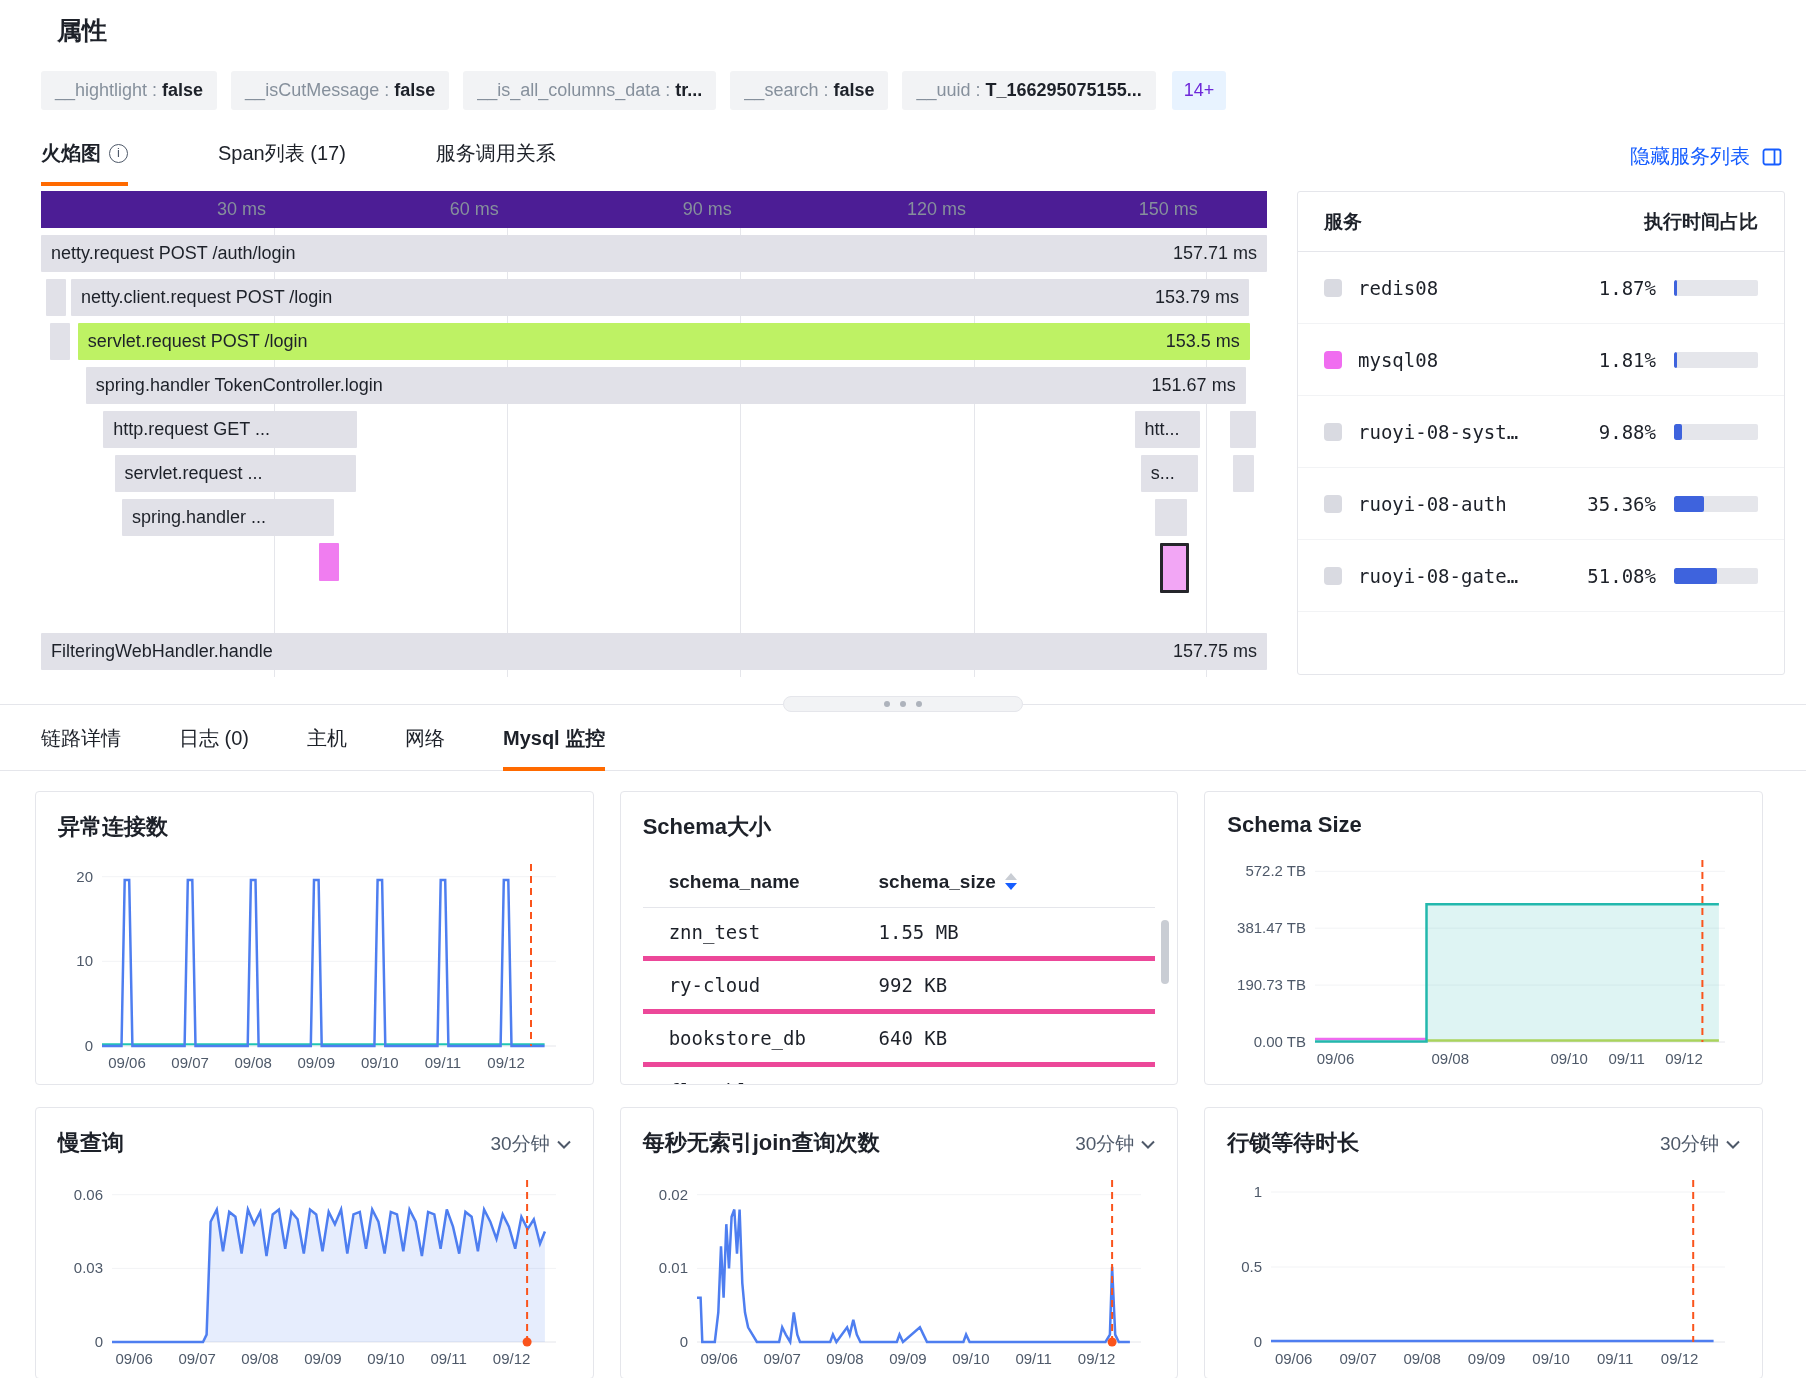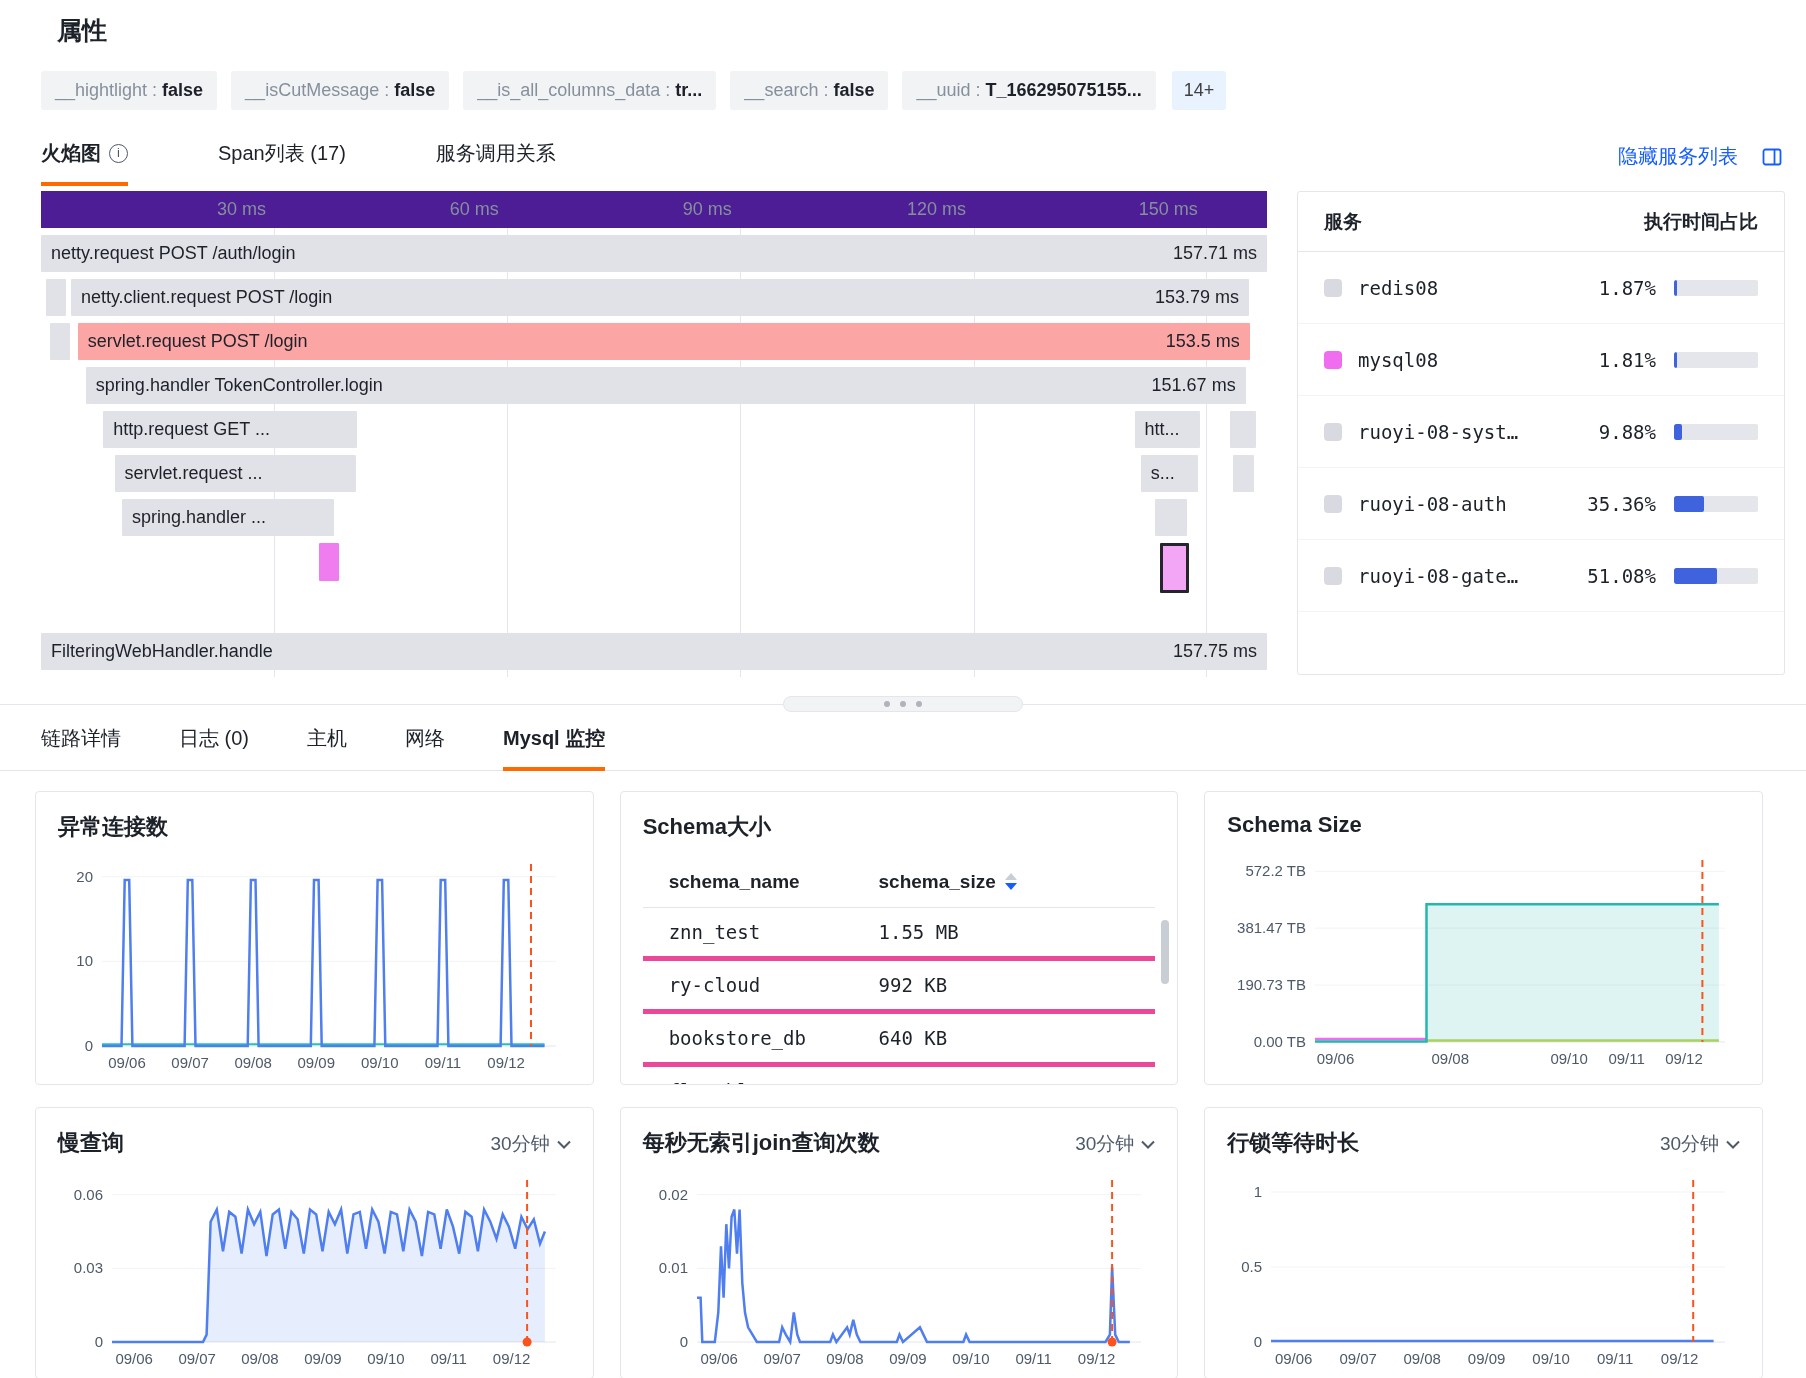--- a/index.html
+++ b/index.html
@@ -4,29 +4,29 @@
 <style>
   *{box-sizing:border-box;margin:0;padding:0;}
   body{background:#fff;font-family:"Liberation Sans","DejaVu Sans",sans-serif;color:#1d2129;}
   .page{width:1806px;height:1378px;overflow:hidden;position:relative;background:#fff;}
   .props{padding:14px 20px 0 41px;}
   .props h1{font-size:25px;font-weight:700;margin:0 16px 24px;}
   .tags-row{display:flex;align-items:center;gap:16px;}
   .tags{display:flex;gap:14px;}
   .tag{background:#f2f3f5;border-radius:3px;padding:9px 14px;font-size:18px;color:#86909c;white-space:nowrap;}
   .tag b{color:#1d2129;}
-  .badge{background:#e8f3ff;color:#404040;border-radius:3px;padding:9px 12px;font-size:18px;cursor:pointer;}
+  .badge{background:#e8f3ff;color:#6d28d9;border-radius:3px;padding:9px 12px;font-size:18px;cursor:pointer;}
   .tabs-row{display:flex;align-items:flex-end;padding:0 24px 0 41px;margin-top:30px;}
   .tabs{display:flex;gap:90px;}
   .tabs-row.detail{margin-top:12px;border-bottom:1px solid #e5e6eb;}
   .tabs-row.detail .tabs{gap:58px;}
   .tab{font-size:20px;padding-bottom:15px;border-bottom:4px solid transparent;display:inline-flex;align-items:center;gap:8px;cursor:pointer;margin-bottom:-1px;white-space:nowrap;}
   .tab.active{font-weight:700;border-bottom-color:#ff6a00;}
   .info-i{width:19px;height:19px;border:1.5px solid #4e5969;border-radius:50%;color:#4e5969;font-size:13px;line-height:16px;text-align:center;font-style:normal;font-weight:400;}
-  .hide-link{margin-left:auto;display:inline-flex;align-items:center;gap:24px;color:#165dff;font-size:20px;padding-bottom:15px;cursor:pointer;text-decoration:none;}
+  .hide-link{margin-left:auto;display:inline-flex;align-items:center;gap:12px;color:#165dff;font-size:20px;padding-bottom:15px;cursor:pointer;text-decoration:none;}
   .flame-wrap{display:flex;padding:6px 20px 0 41px;}
   .flame{width:1226px;position:relative;}
   .ruler{height:37px;background:#4c1d95;position:relative;font-size:18px;color:#86909c;z-index:1;}
   .ruler span{position:absolute;transform:translateX(-100%);line-height:37px;white-space:nowrap;}
   .vgrid{position:absolute;top:37px;bottom:0;width:1px;background:#e5e6eb;z-index:0;}
   .flame-body{position:relative;padding-top:7px;z-index:1;}
   .frow{position:relative;height:37px;margin-bottom:7px;}
   .frow.tall{height:50px;}
   .frow.footer-row{margin-top:40px;}
   .fspan{position:absolute;top:0;height:100%;background:#e1e1e8;display:flex;align-items:center;justify-content:space-between;padding:0 10px;font-size:18px;overflow:hidden;white-space:nowrap;cursor:pointer;border-radius:1px;}
@@ -125,21 +125,21 @@
           </div>
           <div class="frow">
             <div class="fspan" style="left: 0.38%; width: 0.66%; background: rgb(225, 225, 232);"></div>
             <div class="fspan" style="left: 2.44%; width: 96.1%; background: rgb(225, 225, 232);">
               <span class="flabel">netty.client.request POST /login</span>
               <span class="fdur">153.79 ms</span>
             </div>
           </div>
           <div class="frow">
             <div class="fspan" style="left: 0.75%; width: 0.47%; background: rgb(225, 225, 232);"></div>
-            <div class="fspan" style="left: 3%; width: 95.6%; background: #fca5a5; gap: 35px;">
+            <div class="fspan" style="left: 3%; width: 95.6%; background: #bef264; gap: 35px;">
               <span class="flabel">servlet.request POST /login</span>
               <span class="fdur">153.5 ms</span>
             </div>
           </div>
           <div class="frow">
             <div class="fspan" style="left: 3.66%; width: 94.6%; background: rgb(225, 225, 232);">
               <span class="flabel">spring.handler TokenController.login</span>
               <span class="fdur">151.67 ms</span>
             </div>
           </div>

